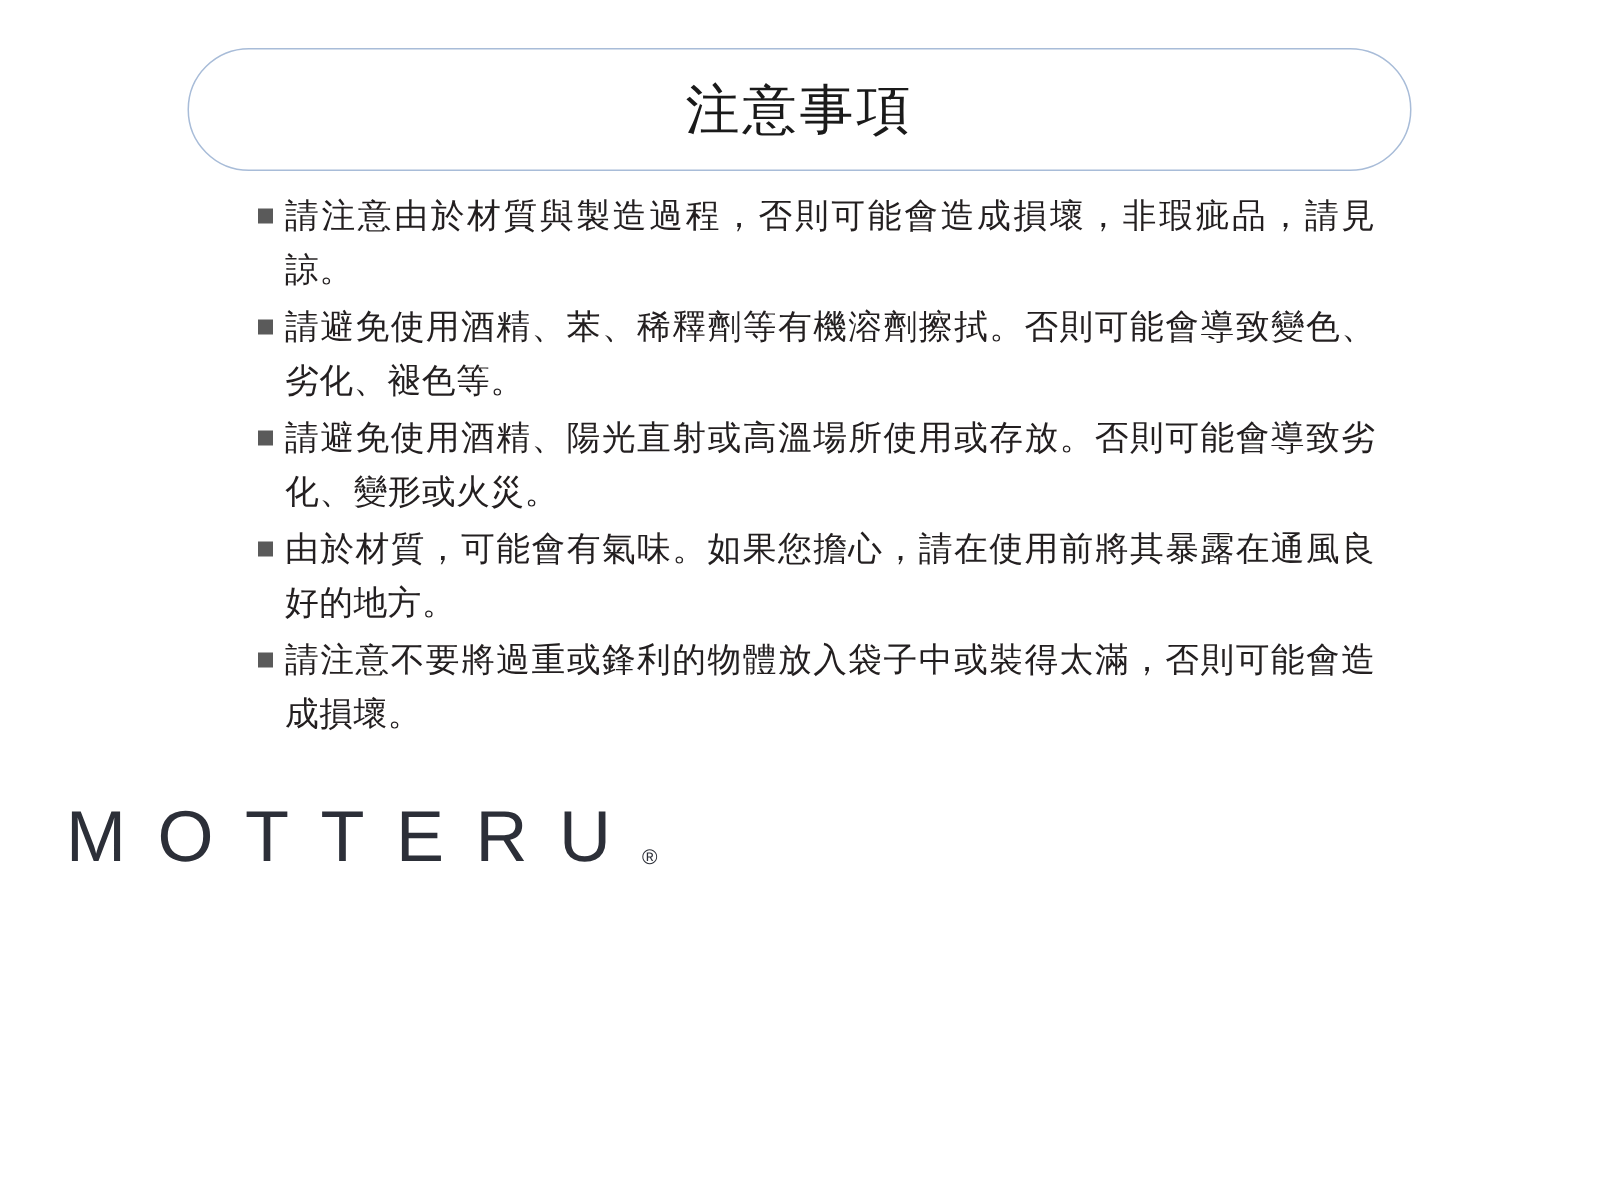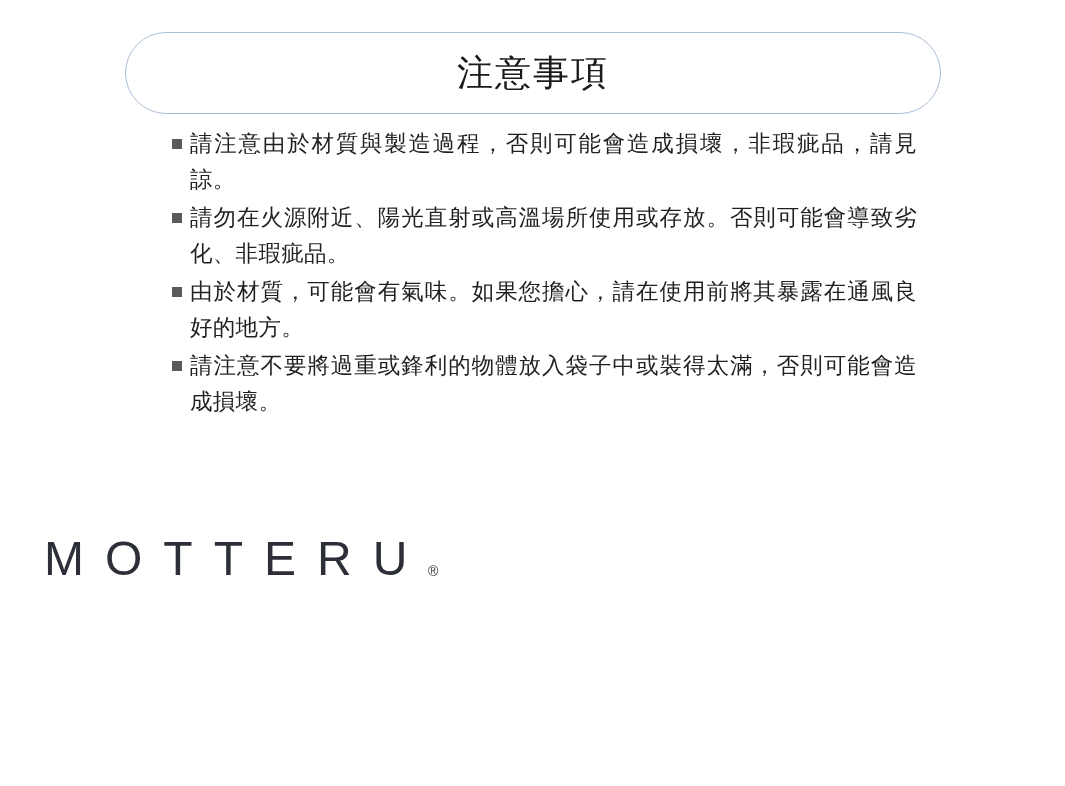--- a/index.html
+++ b/index.html
@@ -114,24 +114,28 @@
     <span class="title-text">注意事項</span>
   </div>
 
   <div class="notes">
 
     <div class="note-item">
       <span class="note-bullet"></span>
       <span class="note-text">請注意由於材質與製造過程，否則可能會造成損壞，非瑕疵品，請見諒。</span>
     </div>
 
+    <div class="note-item">
+      <span class="note-bullet"></span>
+      <span class="note-text">請避免使用酒精、苯、稀釋劑等有機溶劑擦拭。否則可能會導致變色、劣化、褪色等。</span>
+    </div>
 
     <div class="note-item">
       <span class="note-bullet"></span>
-      <span class="note-text">請勿在火源附近、陽光直射或高溫場所使用或存放。否則可能會導致劣化、非瑕疵品。</span>
+      <span class="note-text">請避免使用酒精、陽光直射或高溫場所使用或存放。否則可能會導致劣化、變形或火災。</span>
     </div>
 
     <div class="note-item">
       <span class="note-bullet"></span>
       <span class="note-text">由於材質，可能會有氣味。如果您擔心，請在使用前將其暴露在通風良好的地方。</span>
     </div>
 
     <div class="note-item">
       <span class="note-bullet"></span>
       <span class="note-text">請注意不要將過重或鋒利的物體放入袋子中或裝得太滿，否則可能會造成損壞。</span>

